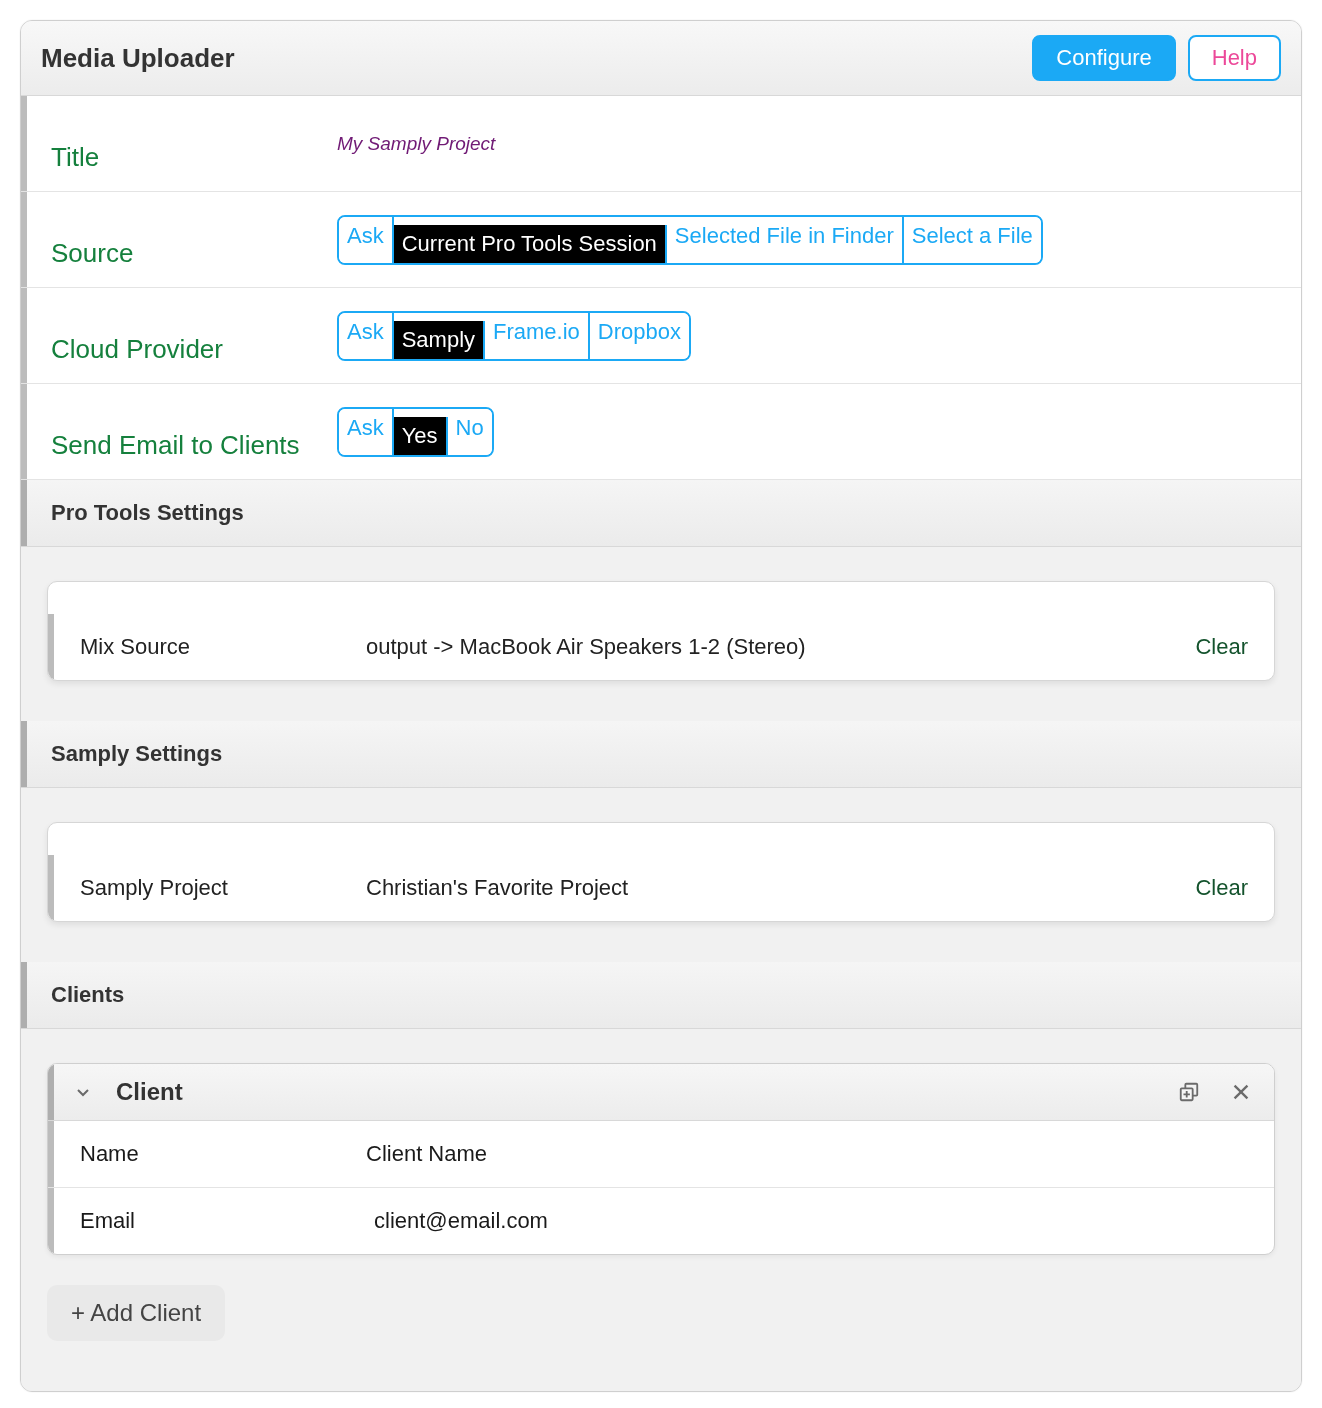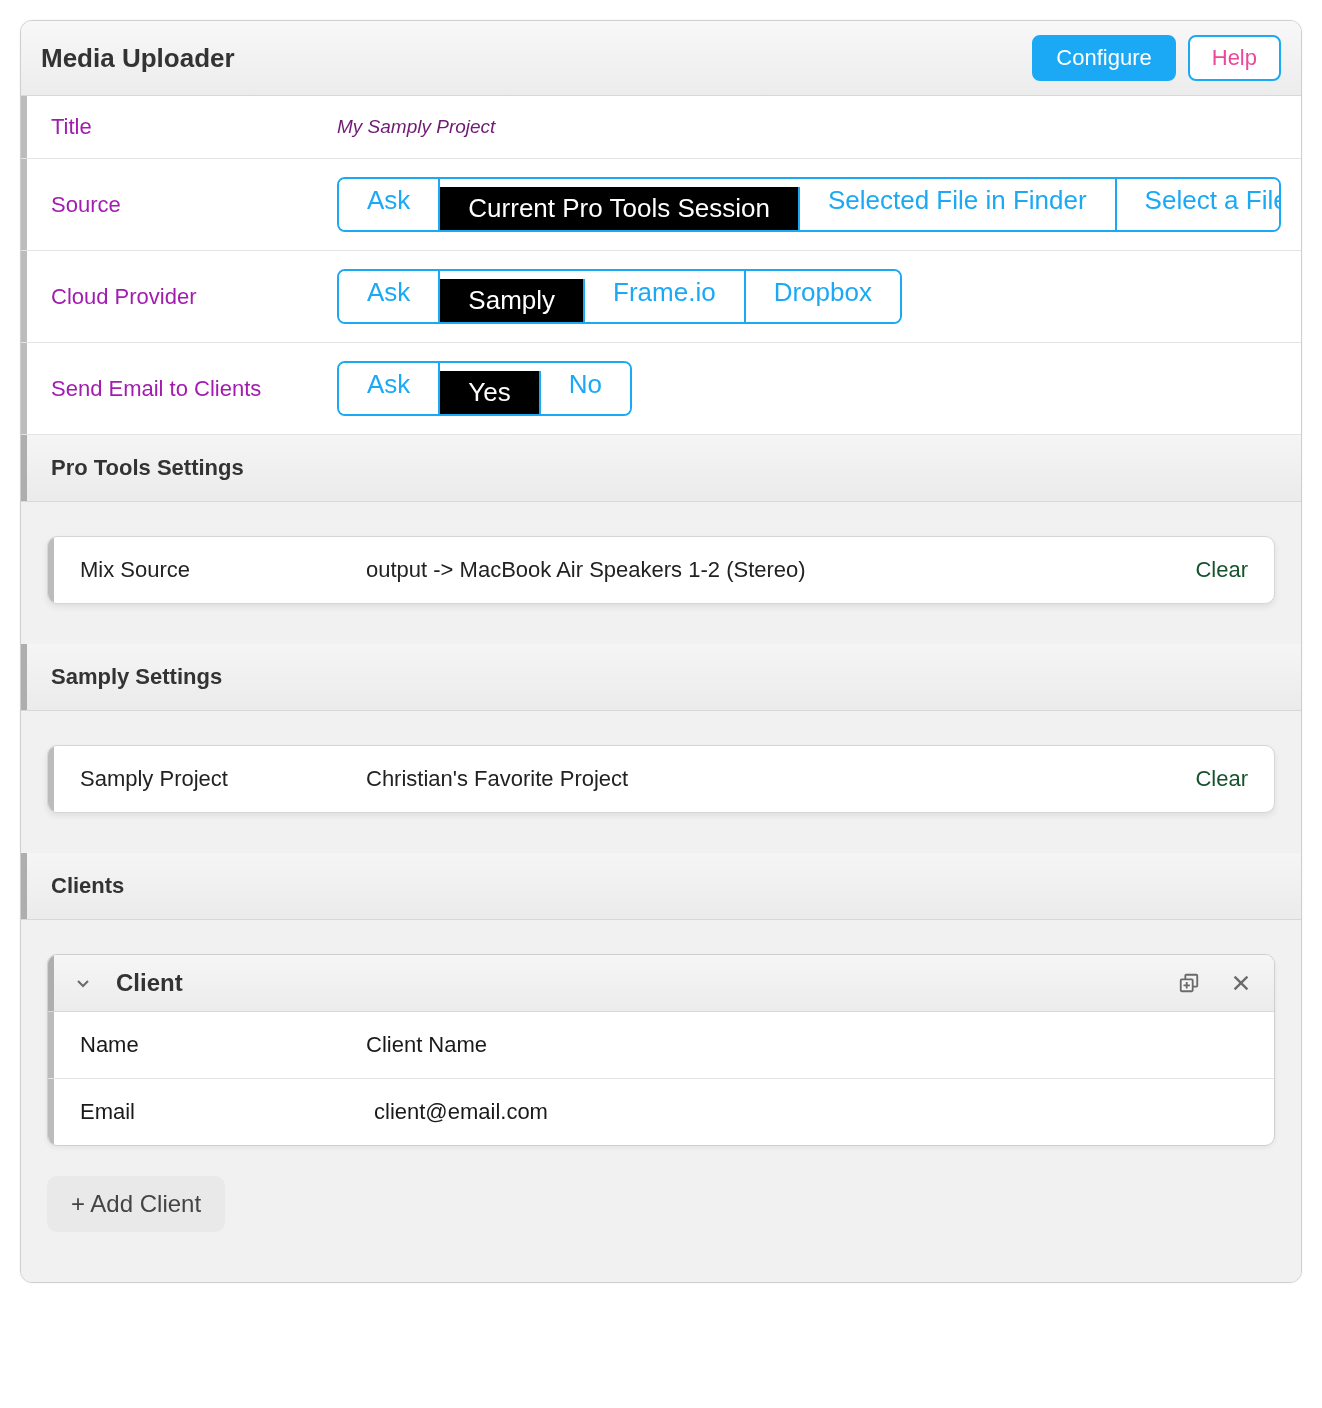--- a/index.html
+++ b/index.html
@@ -58,38 +58,39 @@
   }
   .row::before {
     content: "";
     position: absolute;
     left: 0; top: 0; bottom: 0;
     width: 6px;
     background: #bcbcbc;
   }
   .row-label {
     flex: 0 0 300px;
-    font-size: 22px;
-    color: #a21caf;
+    font-size: 26px;
+    color: #15803d;
     padding-left: 14px;
+    margin-top: 28px;
   }
   .row-value {
     font-size: 19px;
     color: #701a75;
     font-style: italic;
   }
   .seg-group {
     display: inline-flex;
     border: 2px solid #1ba9f5;
     border-radius: 8px;
     overflow: hidden;
   }
   .seg {
-    font-size: 26px;
-    padding: 6px 28px;
+    font-size: 22px;
+    padding: 6px 8px;
     background: #fff;
     color: #1ba9f5;
     cursor: pointer;
     border-right: 2px solid #1ba9f5;
     white-space: nowrap;
   }
   .seg:last-child { border-right: none; }
   .seg.active {
     background: #000000;
     color: #fff;
@@ -122,20 +123,21 @@
     border-radius: 10px;
     box-shadow: 0 3px 6px rgba(0,0,0,0.08);
     position: relative;
     overflow: hidden;
   }
   .inner-row {
     display: flex;
     align-items: center;
     padding: 20px 22px 20px 18px;
     position: relative;
+    margin-top: 32px;
   }
   .inner-row::before {
     content: "";
     position: absolute;
     left: 0; top: 0; bottom: 0;
     width: 6px;
     background: #bcbcbc;
   }
   .inner-label {
     flex: 0 0 300px;

